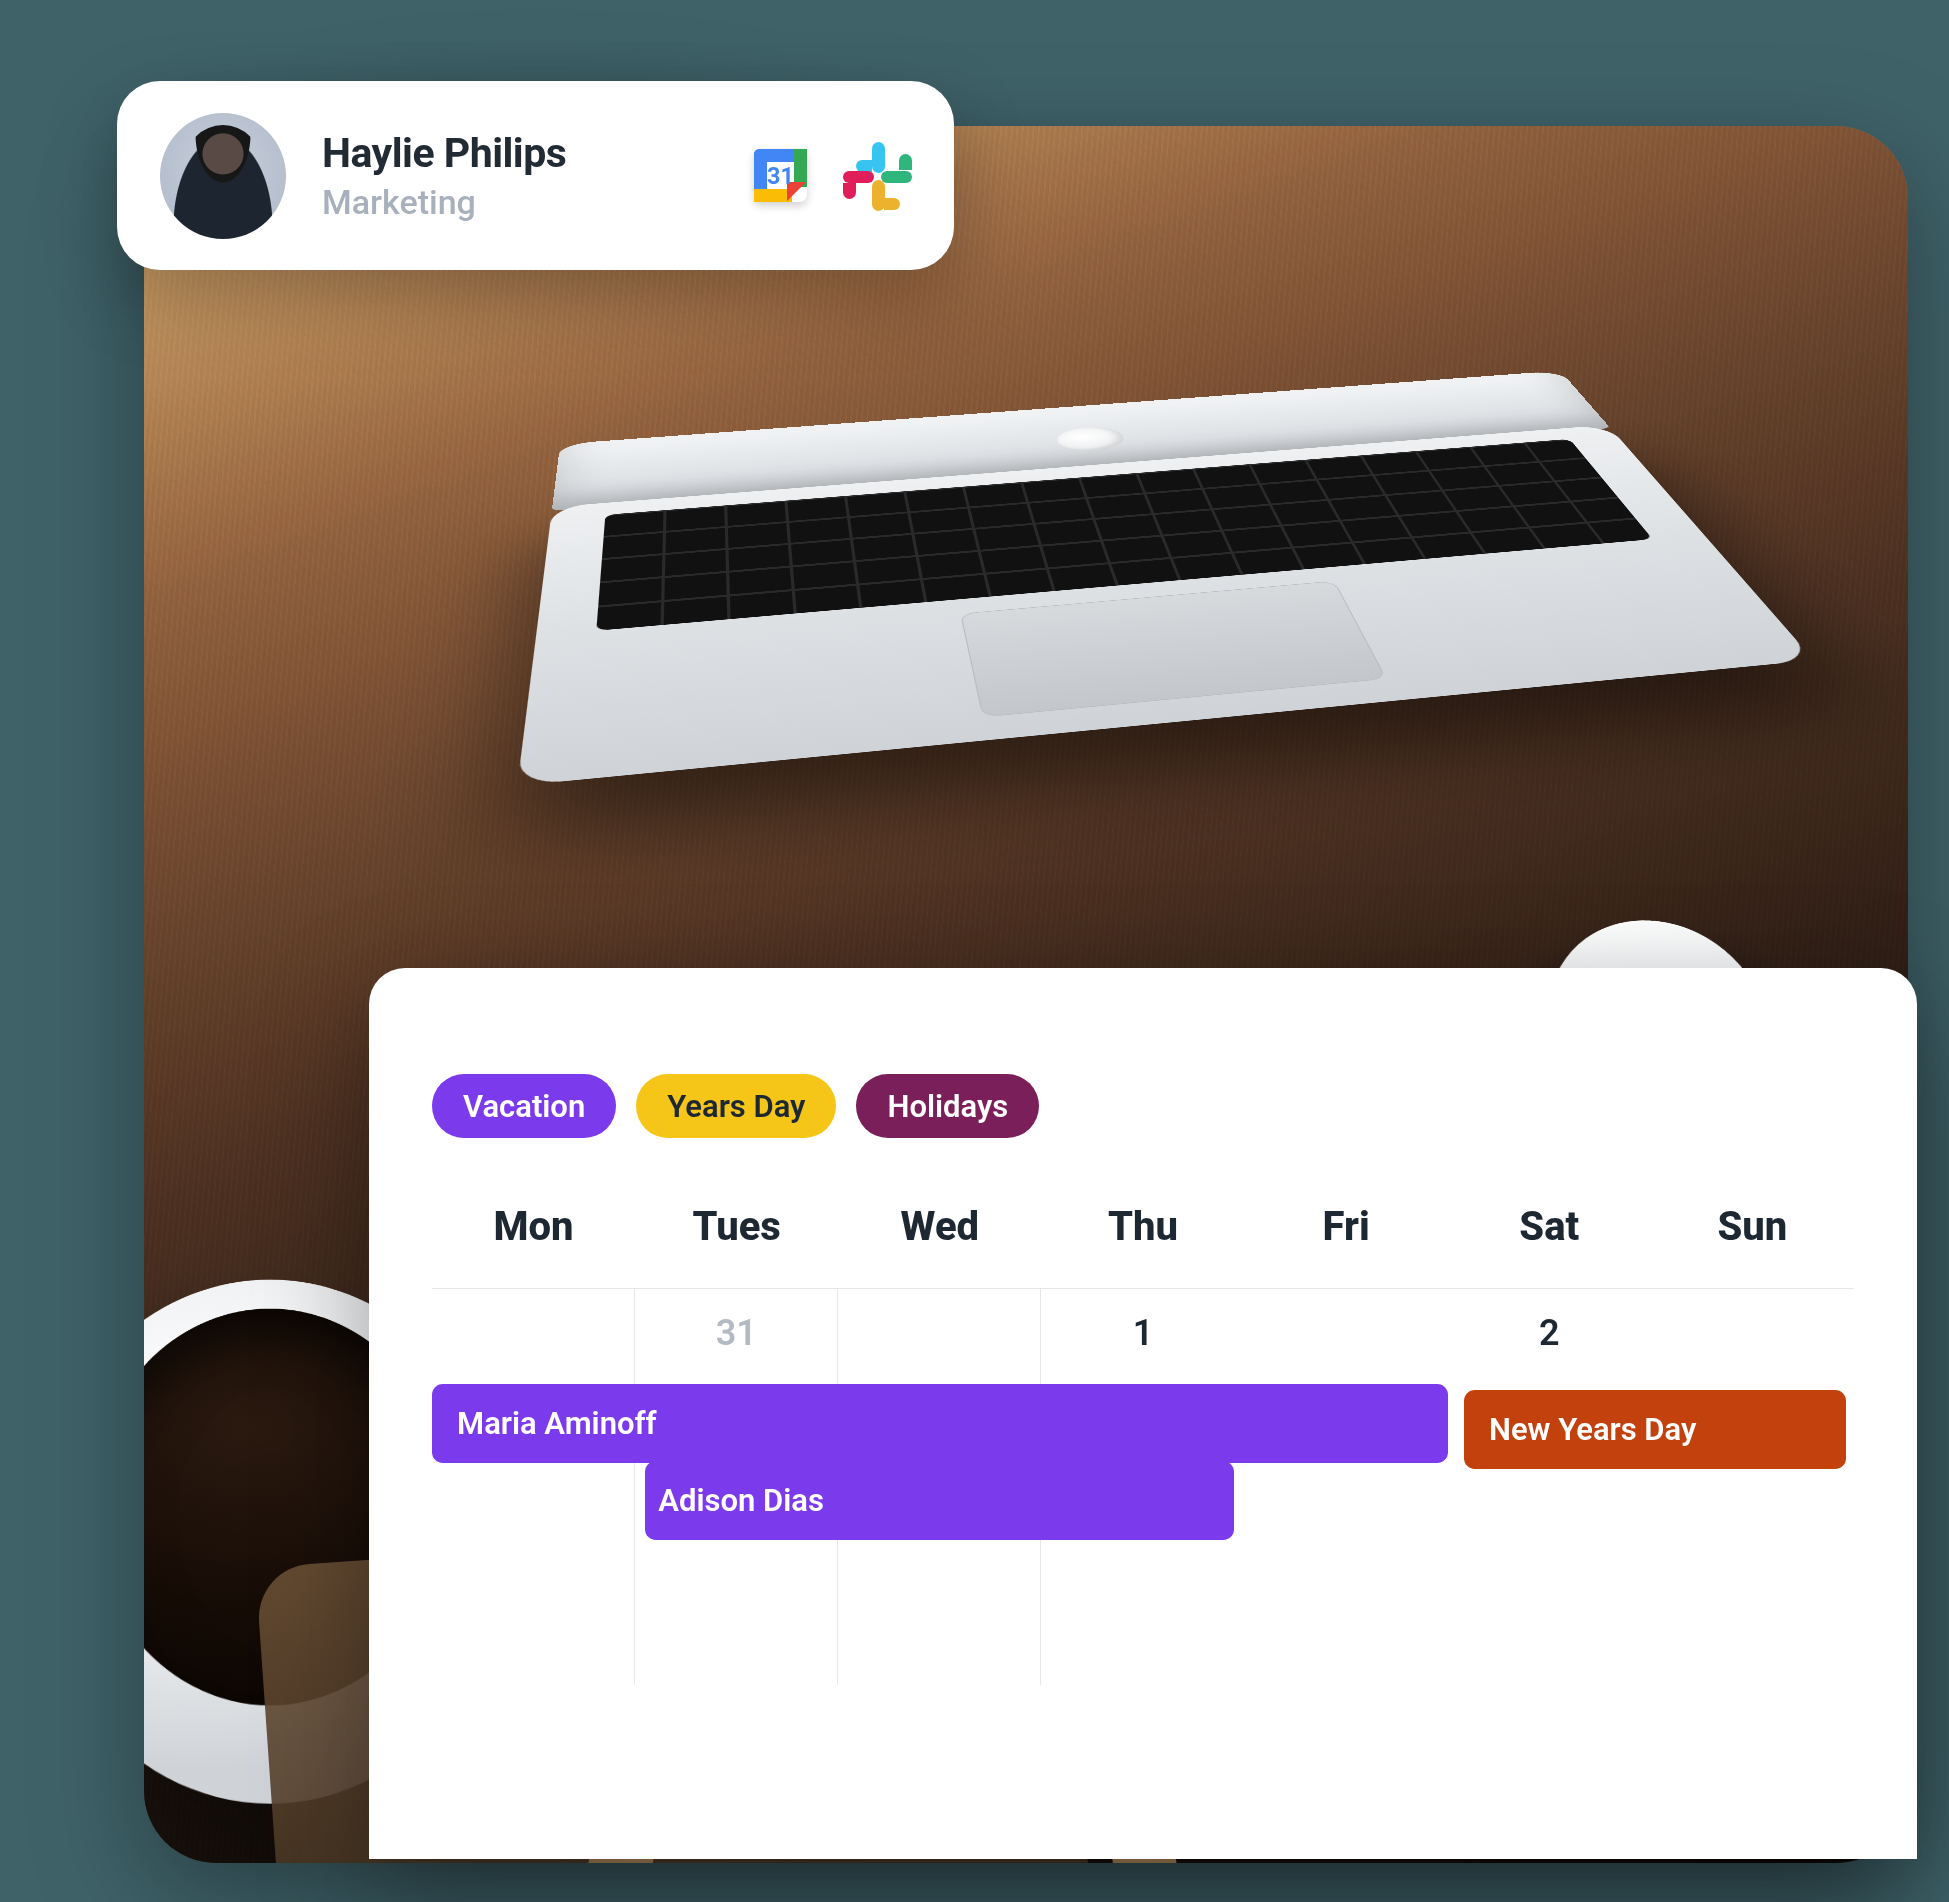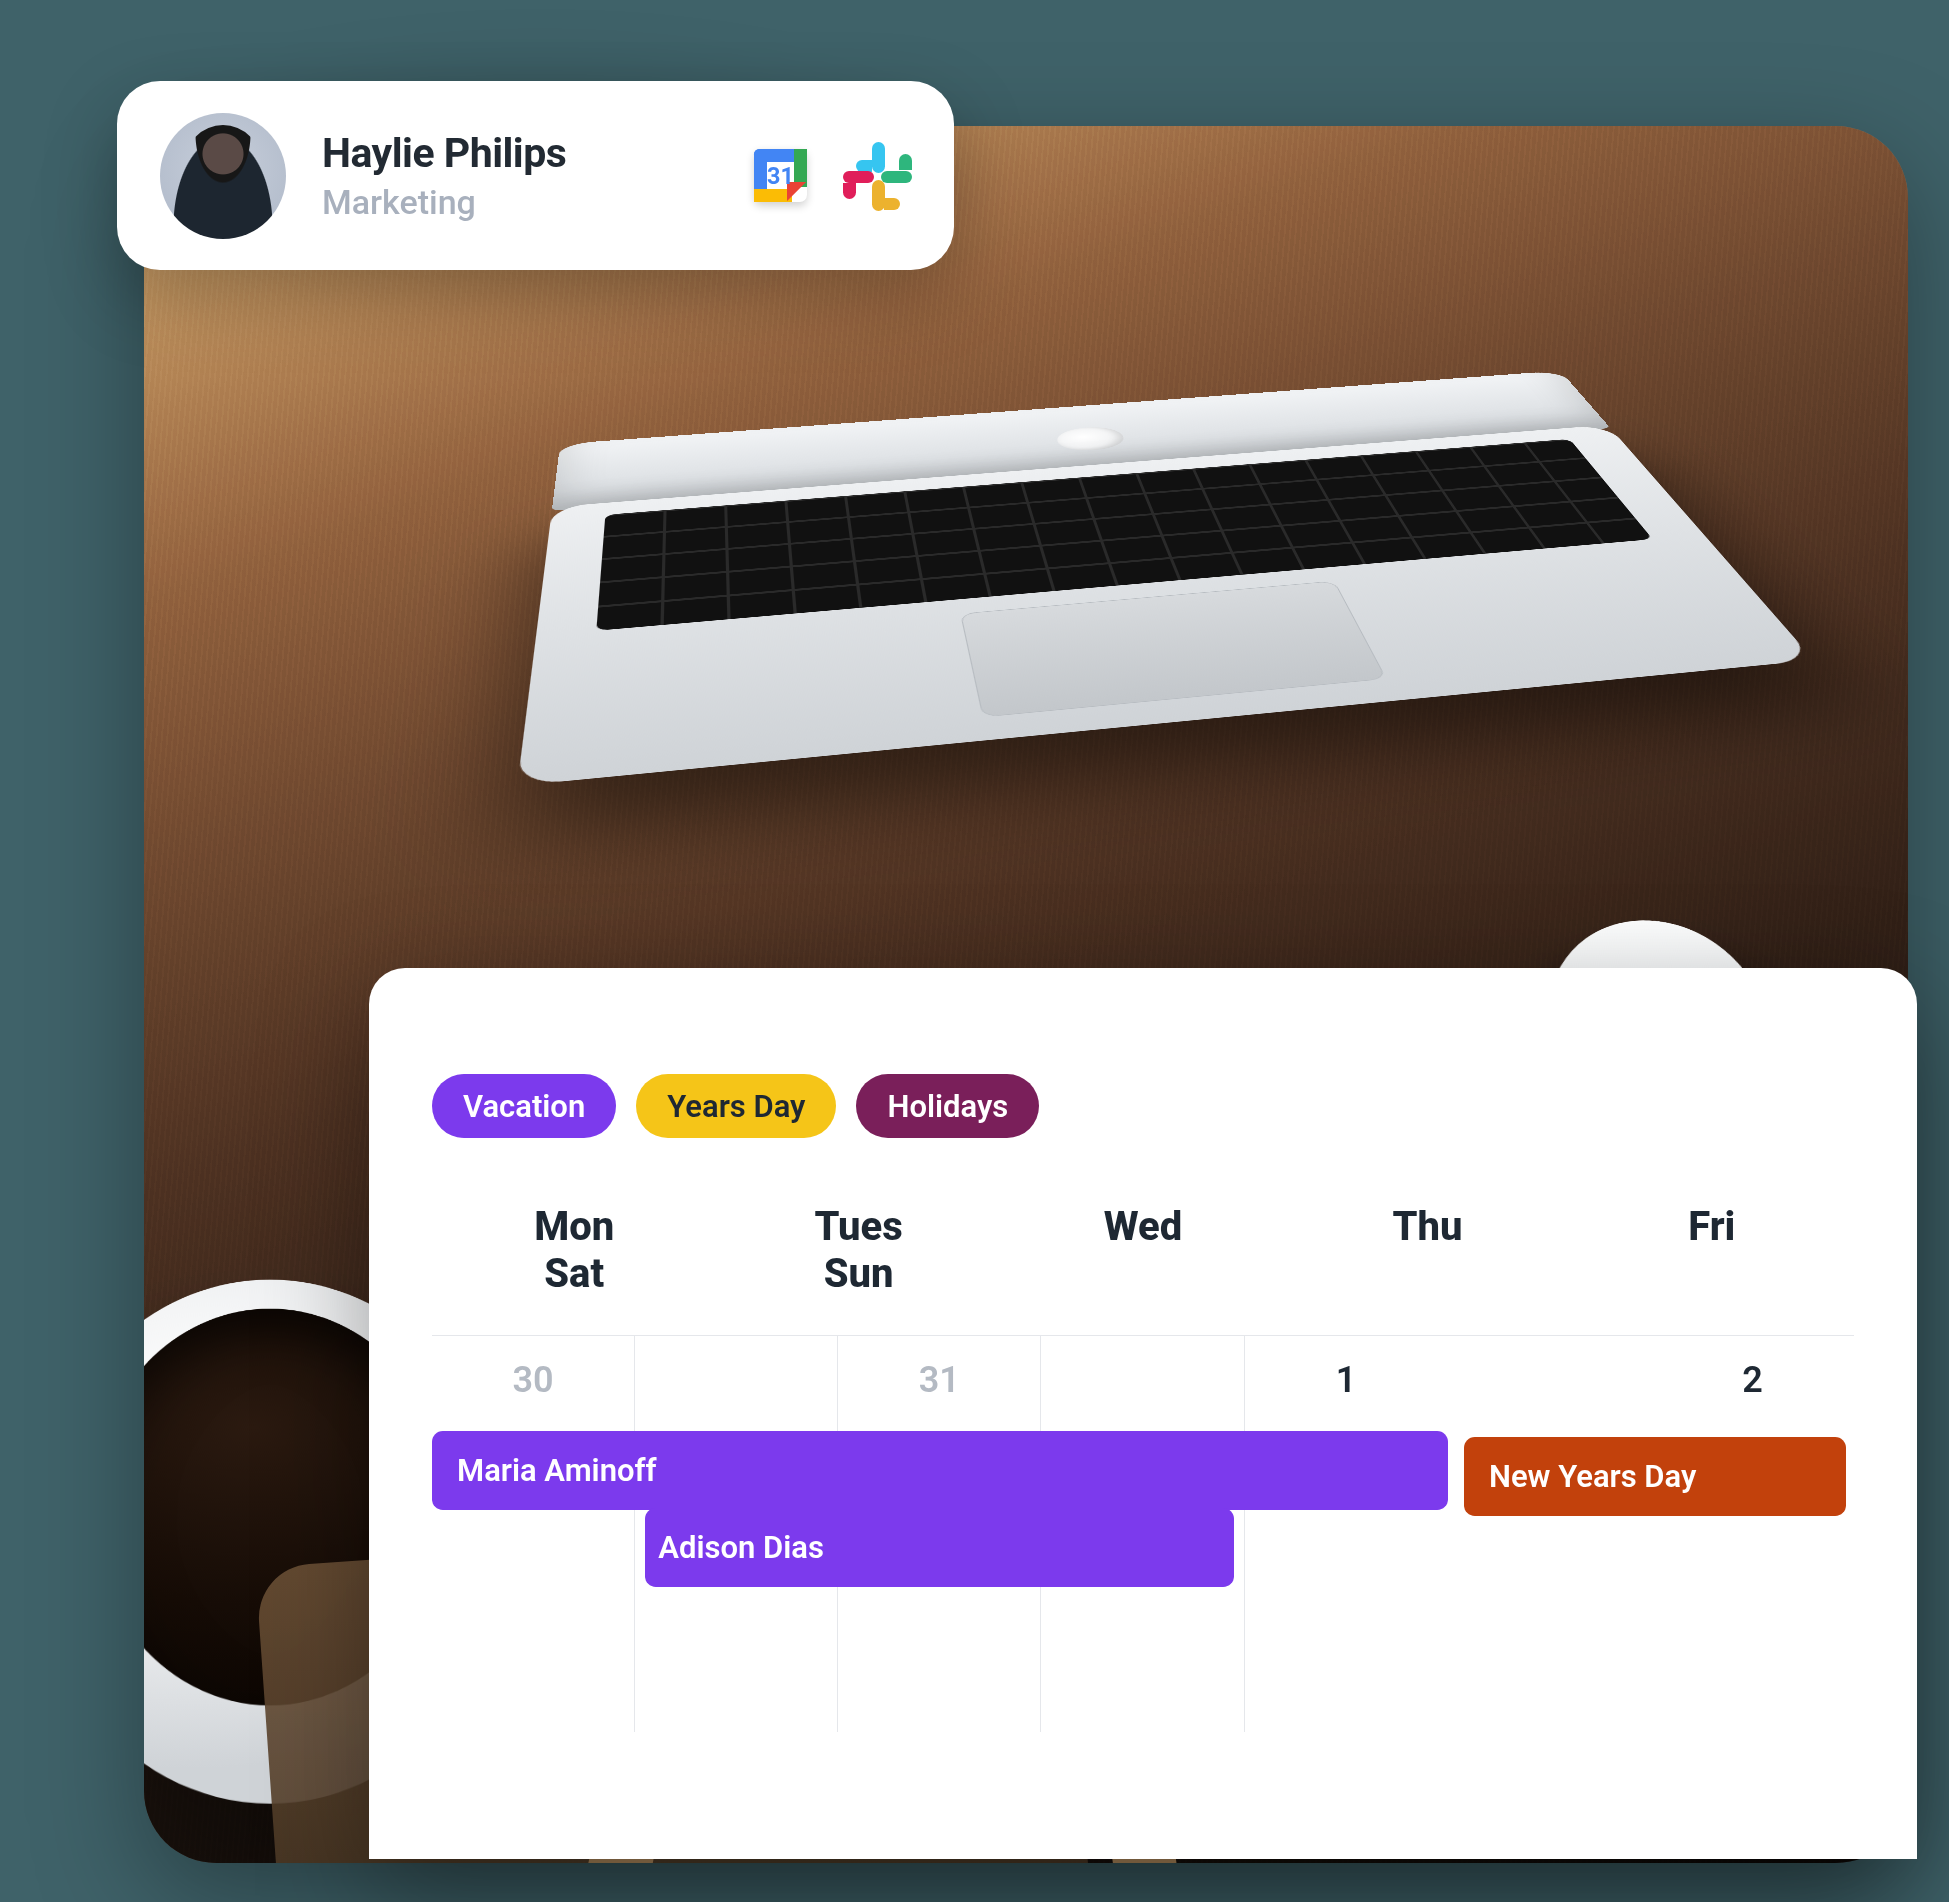--- a/index.html
+++ b/index.html
@@ -173,21 +173,21 @@
   .cal-panel{
     position:absolute; left:369px; top:968px; width:1548px; height:891px;
     background:#fff; border-radius:36px 36px 0 0;
     box-shadow: 0 36px 108px rgba(0,0,0,0.35);
     padding:63px 63px 0 63px;
     overflow:hidden;
   }
   .cal-title{ font-size:90px; font-weight:700; color:#1e2833; letter-spacing:-1.4px;}
   .legend{ display:flex; gap:20px; margin-top:43px; flex-wrap:wrap;}
   .pill{ display:inline-flex; align-items:center; height:64px; padding:0 31px; border-radius:899px; font-size:31px; font-weight:600; color:#fff; cursor:pointer;}
-  .weekrow{ display:grid; grid-template-columns:repeat(5,1fr); margin-top:65px;}
+  .weekrow{ display:grid; grid-template-columns:repeat(7,1fr); margin-top:65px;}
   .weekday{ text-align:center; font-size:40px; font-weight:800; color:#1e2833;}
   .grid-wrap{ position:relative; margin-top:38px; border-top:1.8px solid #e5e7eb;}
   .grid{ display:grid; grid-template-columns:repeat(7,1fr); height:396px;}
   .cell{ border-right:1.8px solid #e5e7eb; position:relative;}
   .cell:nth-child(5){ border-right:none;}
   .cell:nth-child(6),.cell:nth-child(7){ border-right:none;}
   .daynum{ text-align:center; font-size:36px; font-weight:600; color:#1e2833; padding-top:23.4px;}
   .daynum.muted{ color:#b4bac3;}
   .events{ position:absolute; left:0; right:0; top:95px;}
   .event{ position:absolute; height:79px; border-radius:10.8px; display:flex; align-items:center; padding:0 25px; font-size:31px; font-weight:600; color:#fff; cursor:pointer;}
@@ -258,23 +258,20 @@
         <div class="weekday">Wed</div>
         <div class="weekday">Thu</div>
         <div class="weekday">Fri</div>
         <div class="weekday">Sat</div>
         <div class="weekday">Sun</div>
       </div>
 
     <div class="grid-wrap">
       <div class="grid" id="grid">
           <div class="cell">
-            <div class="daynum muted">30</div>
-          </div>
-          <div class="cell">
             <div class="daynum"></div>
           </div>
           <div class="cell">
             <div class="daynum muted">31</div>
           </div>
           <div class="cell">
             <div class="daynum"></div>
           </div>
           <div class="cell" style="border-right: none;">
             <div class="daynum">1</div>

